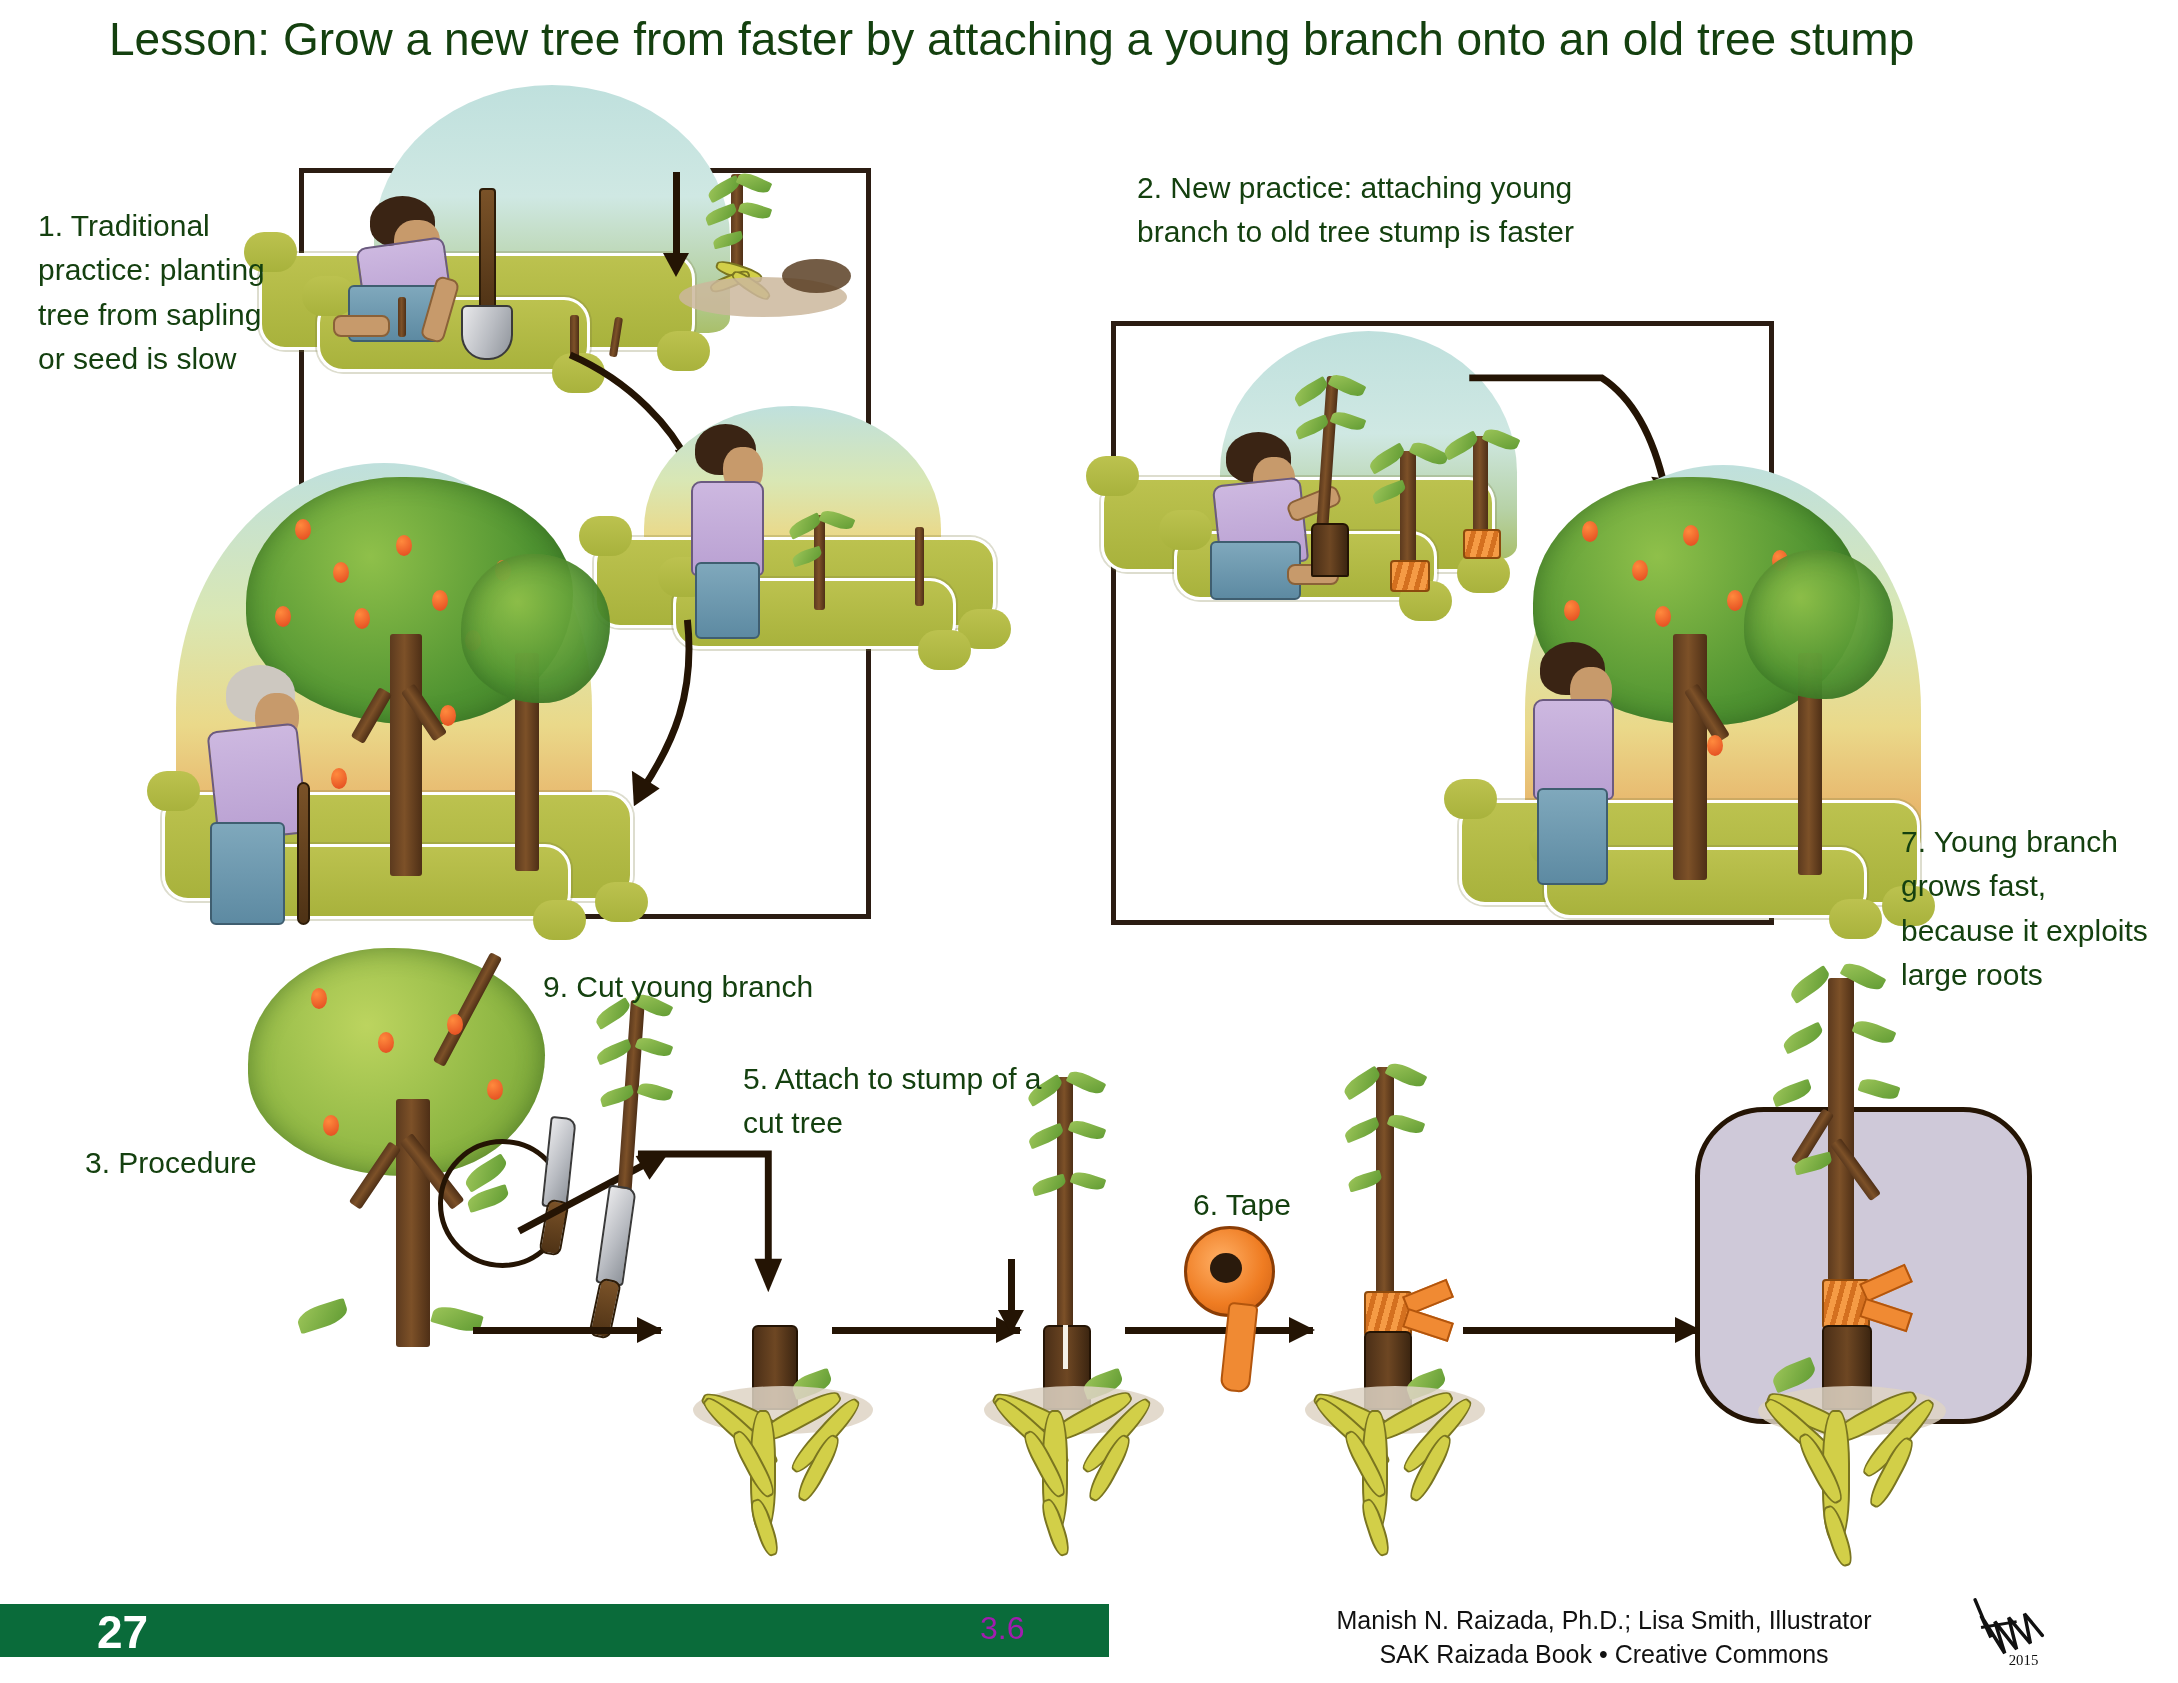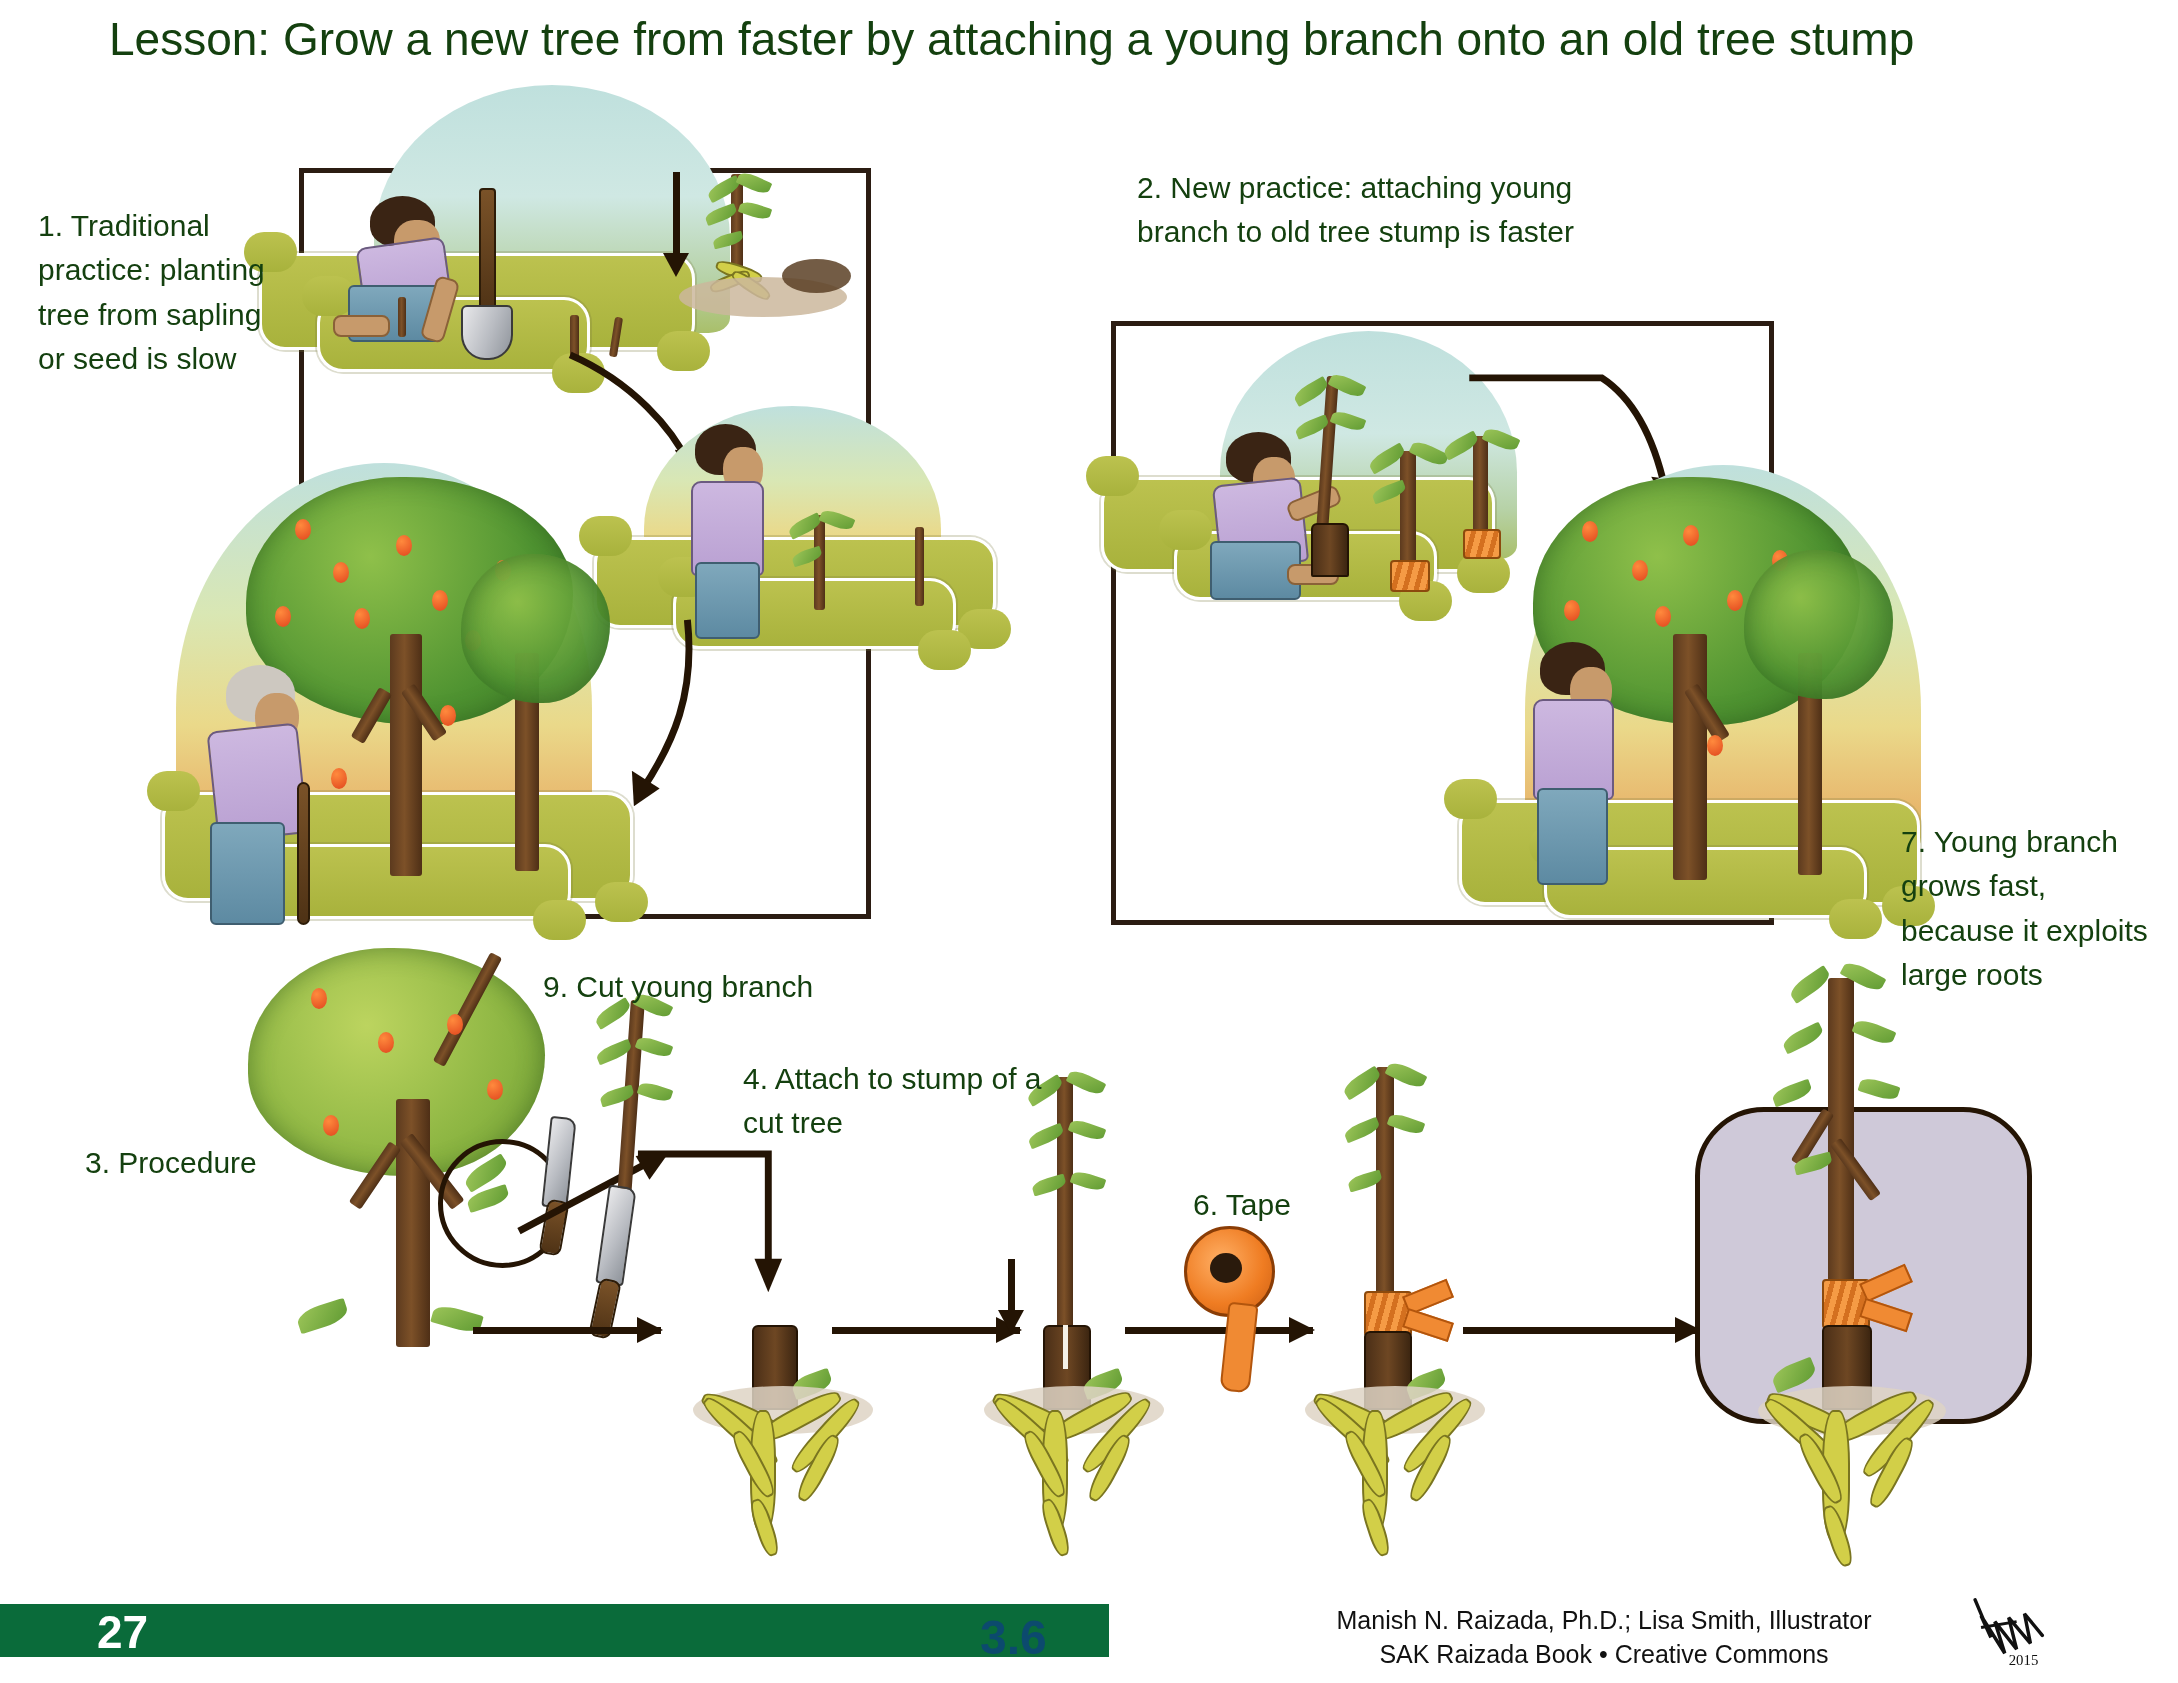--- a/index.html
+++ b/index.html
@@ -94,21 +94,21 @@
   .wrap{position:absolute;background:repeating-linear-gradient(105deg,#f59b45 0 6px,#d4701f 6px 11px);
         border:2px solid #8c4a0d;border-radius:4px;}
 
   .halo{position:absolute;background:#cfc9d9;border:5px solid #241404;
         border-radius:69px;}
   .circlehl{position:absolute;border:5px solid #241404;border-radius:50%;}
 
   
   .greenbar{position:absolute;left:0;top:1604px;width:1109px;height:53px;background:#0a6b3a;}
   .pageno{position:absolute;left:97px;top:1605px;color:#fff;font-size:46px;font-weight:bold;}
-  .section{position:absolute;left:980px;top:1610px;color:#0c4a6e;font-size:48px;font-weight:bold;}
+  .section{position:absolute;left:980px;top:1610px;color:#a21caf;font-size:32px;}
   .credits{position:absolute;left:1287px;top:1604px;width:634px;text-align:center;
            color:#111;font-size:25px;line-height:1.35;}
   .sig{position:absolute;left:1965px;top:1592px;width:119px;height:79px;color:#111;}
 </style>
 </head>
 <body>
 
 <div class="page">
 
   <div class="title">Lesson: Grow a new tree from faster by attaching a young branch onto an old tree stump</div>
@@ -440,21 +440,21 @@
       <div class="root" style="left:1782px;top:1459px;width:73px;height:15px;transform:rotate(62deg);"></div>
       <div class="root" style="left:1853px;top:1463px;width:73px;height:15px;transform:rotate(-62deg);"></div>
       <div class="root" style="left:1806px;top:1527px;width:59px;height:14px;transform:rotate(72deg);"></div>
     </div>
   </div>
 
   <div class="lbl" id="lbl1">1. Traditional practice: planting tree from sapling or seed is slow</div>
   <div class="lbl" id="lbl2">2. New practice: attaching young branch to old tree stump is faster</div>
   <div class="lbl" id="lbl3">3. Procedure</div>
   <div class="lbl" id="lbl4">9. Cut young branch</div>
-  <div class="lbl" id="lbl5">4. Attach to stump of a cut tree</div>
+  <div class="lbl" id="lbl5">5. Attach to stump of a cut tree</div>
   <div class="lbl" id="lbl6">6. Tape</div>
   <div class="lbl" id="lbl7">7. Young branch grows fast, because it exploits large roots</div>
 
   <div class="greenbar"></div>
   <div class="pageno">27</div>
   <div class="section">3.6</div>
   <div class="credits">
     <div>Manish N. Raizada, Ph.D.; Lisa Smith, Illustrator</div>
     <div>SAK Raizada Book • Creative Commons</div>
   </div>

